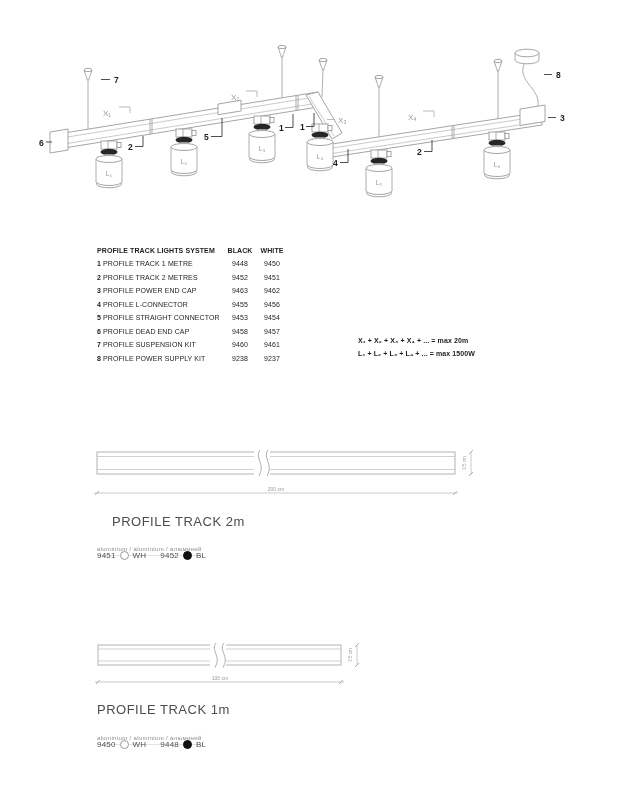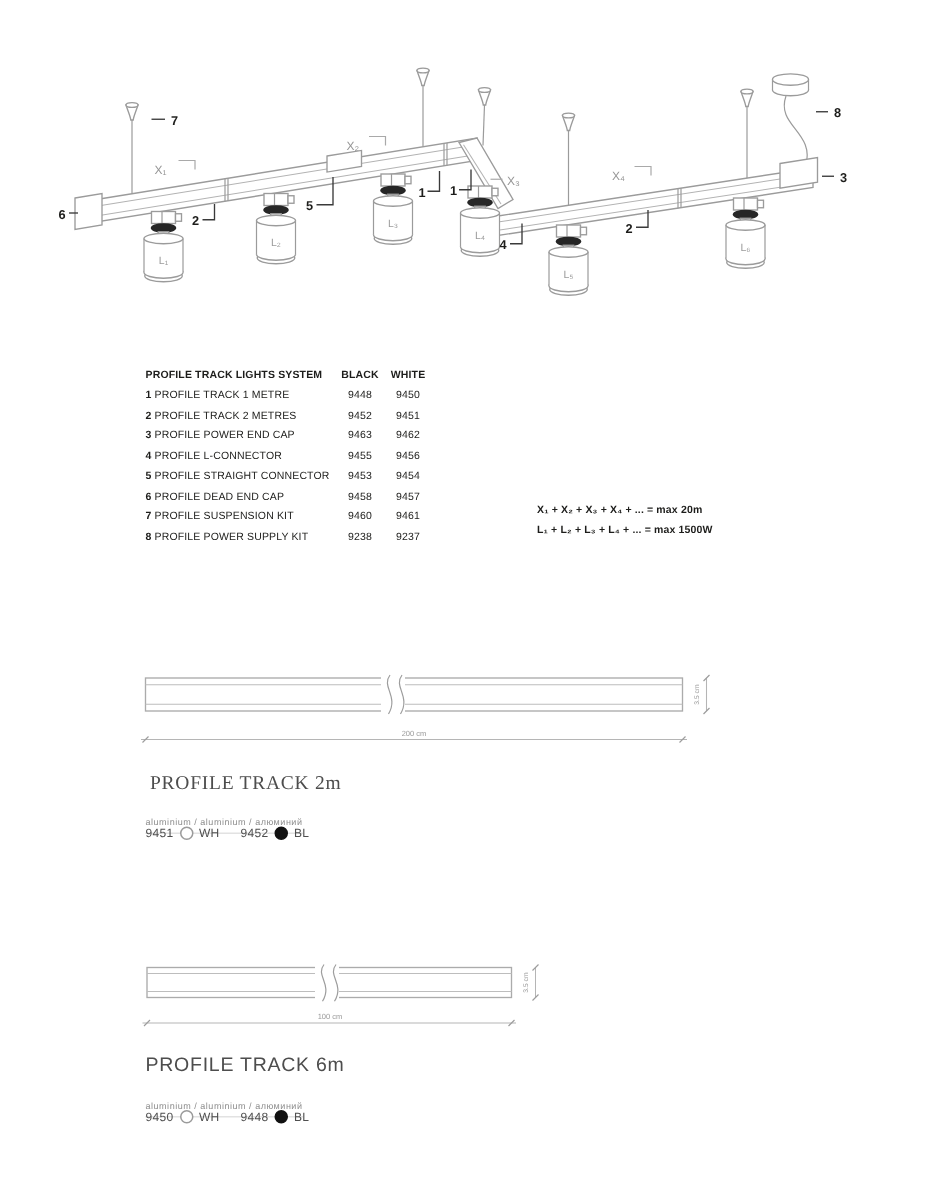--- a/index.html
+++ b/index.html
@@ -287,21 +287,21 @@
   <rect class="wf" x="254" y="5.5" width="16" height="25"></rect>
   <path class="tick" d="M260,5 C254,13 266,19 259,31 M268,5 C262,13 274,19 267,31"></path>
   <path class="dimln" d="M94,48 H458"></path>
   <path class="tick" d="M95,50 L99,46 M453,50 L457,46"></path>
   <text class="dim" x="276" y="45.5">200 cm</text>
   <path class="dimln" d="M471,7 V29"></path>
   <path class="tick" d="M469,9 L473,5 M469,31 L473,27"></path>
   <text class="dimv" x="464" y="20" transform="rotate(-90 464 18)">3.5 cm</text>
 </svg>
 
-<div class="abs sec-title" style="left:100px;top:514px;font-family:Liberation Serif, serif;">PROFILE TRACK 2m</div>
+<div class="abs sec-title" style="left:112px;top:514px;">PROFILE TRACK 2m</div>
 <div class="abs" style="left:97px;top:537px;"><span class="sec-sub">aluminium / aluminium / алюминий</span></div>
 <div class="abs sec-codes" style="left:97px;top:551px;">
   <span class="g">
     <span class="cd">9451</span>
     <span class="swatch" data-variant="white"></span>
     <span>WH</span>
   </span>
   <span class="g">
     <span class="cd">9452</span>
     <span class="swatch" data-variant="black"></span>
@@ -315,21 +315,21 @@
   <rect class="wf" x="210" y="3.5" width="16" height="23"></rect>
   <path class="tick" d="M216,3 C210,10.5 222,16 215,27.5 M224,3 C218,10.5 230,16 223,27.5"></path>
   <path class="dimln" d="M95,42 H344"></path>
   <path class="tick" d="M96,44 L100,40 M339,44 L343,40"></path>
   <text class="dim" x="220" y="39.5">100 cm</text>
   <path class="dimln" d="M357,5 V25"></path>
   <path class="tick" d="M355,7 L359,3 M355,27 L359,23"></path>
   <text class="dimv" x="350" y="17" transform="rotate(-90 350 15)">3.5 cm</text>
 </svg>
 
-<div class="abs sec-title" style="left:97px;top:702px;">PROFILE TRACK 6m</div>
+<div class="abs sec-title" style="left:97px;top:702px;">PROFILE TRACK 1m</div>
 <div class="abs" style="left:97px;top:726px;"><span class="sec-sub">aluminium / aluminium / алюминий</span></div>
 <div class="abs sec-codes" style="left:97px;top:740px;">
   <span class="g">
     <span class="cd">9450</span>
     <span class="swatch" data-variant="white"></span>
     <span>WH</span>
   </span>
   <span class="g">
     <span class="cd">9448</span>
     <span class="swatch" data-variant="black"></span>

